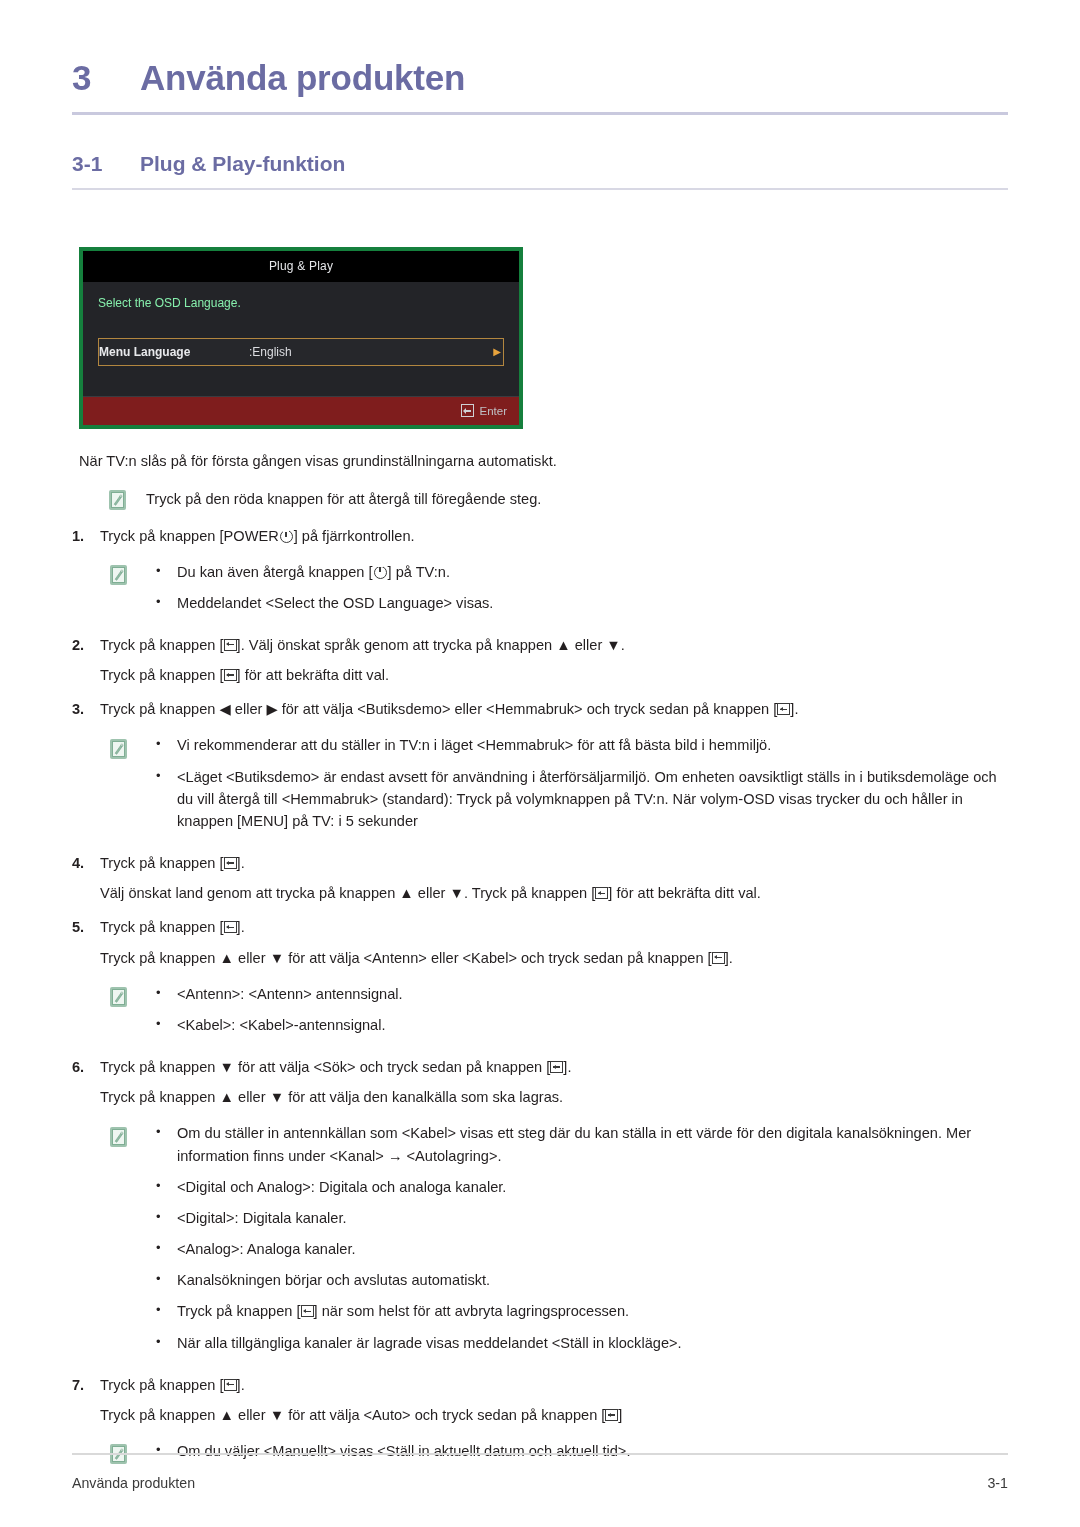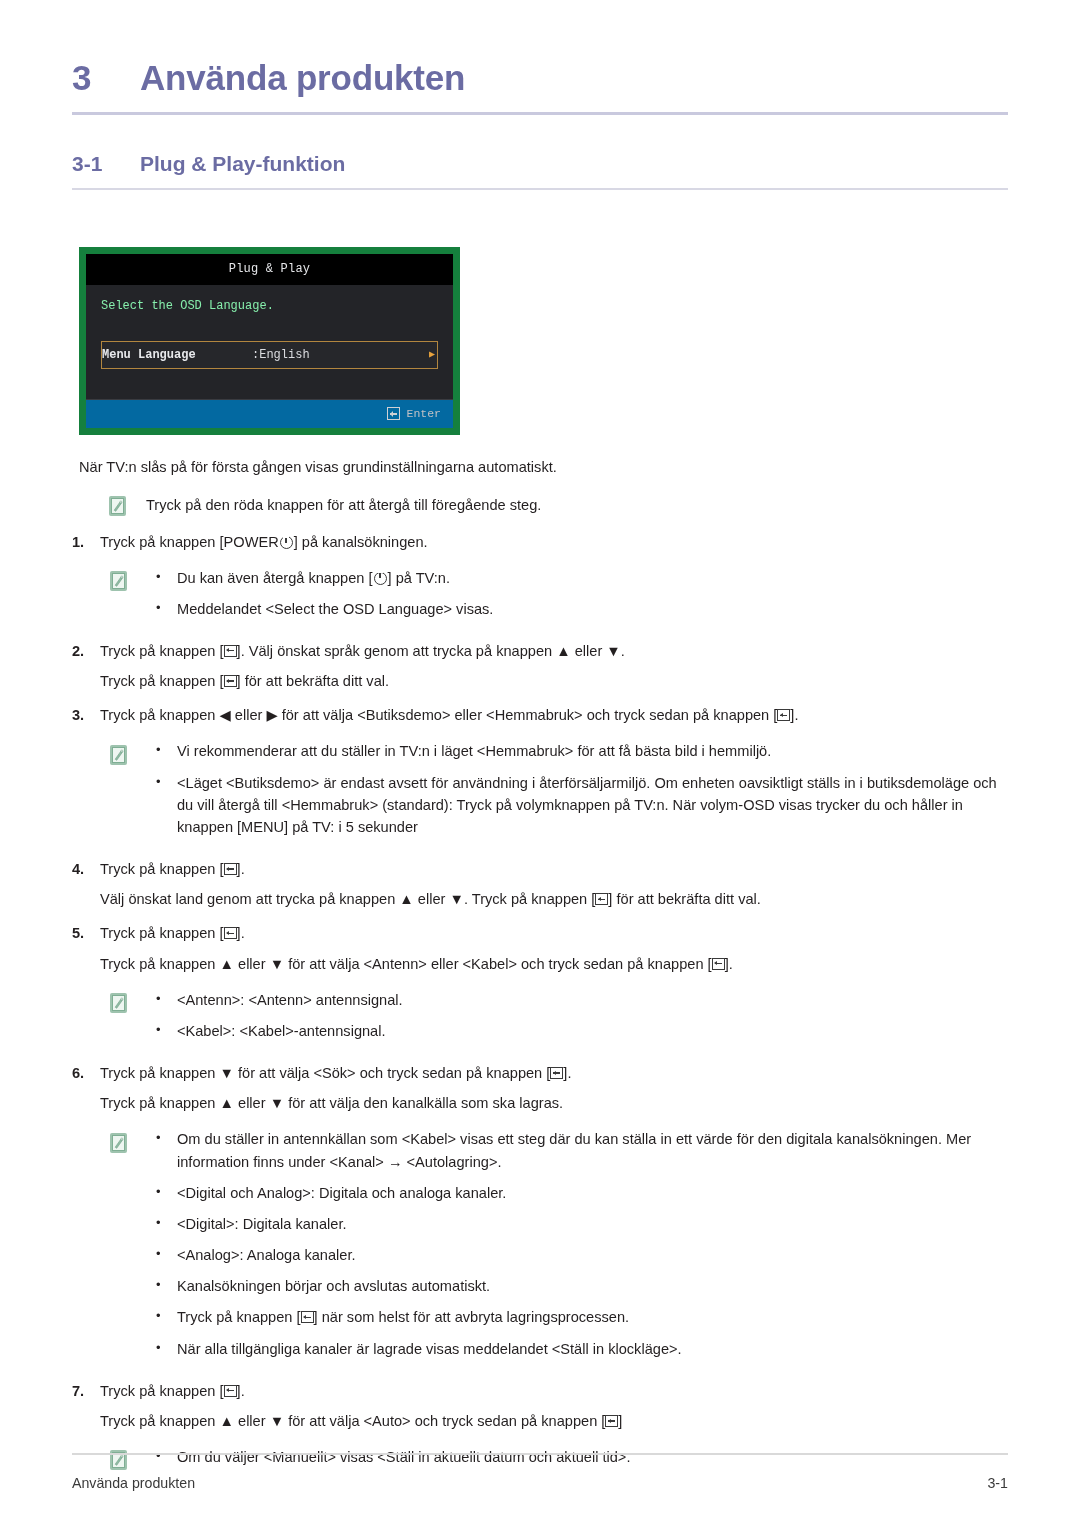--- a/index.html
+++ b/index.html
@@ -53,28 +53,27 @@
   .section-num { width: 68px; flex: 0 0 68px; }
   .rule-section {
     height: 2px;
     background: #d8d8e4;
     margin-top: 12px;
   }
 
   
   .osd-wrap { padding-left: 7px; padding-top: 57px; }
   .osd {
-    width: 381px;
+    width: 444px;
     background: #232428;
-    border: 7px solid #15803d;
+    border: 4px solid #15803d;
     box-sizing: border-box;
     font-size: 11.5px;
     color: #d8d9dd;
     user-select: none;
-    font-family: Liberation Mono, monospace;
   }
   .osd-title {
     background: #000000;
     text-align: center;
     padding: 8px 0 9px 0;
     font-size: 12px;
     color: #e6e7ea;
     letter-spacing: 0.2px;
   }
   .osd-body { padding: 14px 15px 4px 15px; }
@@ -95,21 +94,21 @@
   .osd-row-value { flex: 1; color: #dcdde1; }
   .osd-row-arrow {
     color: #e8a33d;
     font-size: 10px;
     line-height: 1;
     padding-right: 2px;
   }
   .osd-spacer { height: 26px; }
   .osd-footer {
     border-top: 1px solid #3a3b40;
-    background: #0369a1;
+    background: #7f1d1d;
     display: flex;
     justify-content: flex-end;
     align-items: center;
     gap: 6px;
     padding: 7px 12px 8px 0;
     font-size: 11.5px;
     color: #bfc0c5;
   }
   .enter-glyph {
     display: inline-block;
@@ -312,21 +311,21 @@
         </span>
       </span>
       <span class="note-text">Tryck på den röda knappen för att återgå till föregående steg.</span>
     </div>
 
     <ol class="steps">
 
       <li class="step">
         <span class="num">1.</span>
         <span class="step-body">
-          <span class="step-line"><span>Tryck på knappen [POWER</span><span class="power"></span><span>] på kanalsökningen.</span></span>
+          <span class="step-line"><span>Tryck på knappen [POWER</span><span class="power"></span><span>] på fjärrkontrollen.</span></span>
 
           <div class="sub-notes">
             <div class="sub-note-block">
               <span class="sub-note-icon-cell">
                 <span class="note-icon">
                   <svg width="13" height="16" viewBox="0 0 13 16" aria-hidden="true">
                     <rect x="0.5" y="0.5" width="12" height="15" fill="#eef6f1" stroke="#7fae94" stroke-width="1"></rect>
                     <path d="M3.2 12.2 L9.4 3.4 L10.9 4.5 L4.7 13.3 Z" fill="#8fbba3" stroke="#6e9e85" stroke-width="0.6"></path>
                     <circle cx="9.9" cy="4.0" r="1.0" fill="#ffffff" stroke="#6e9e85" stroke-width="0.5"></circle>
                   </svg>

